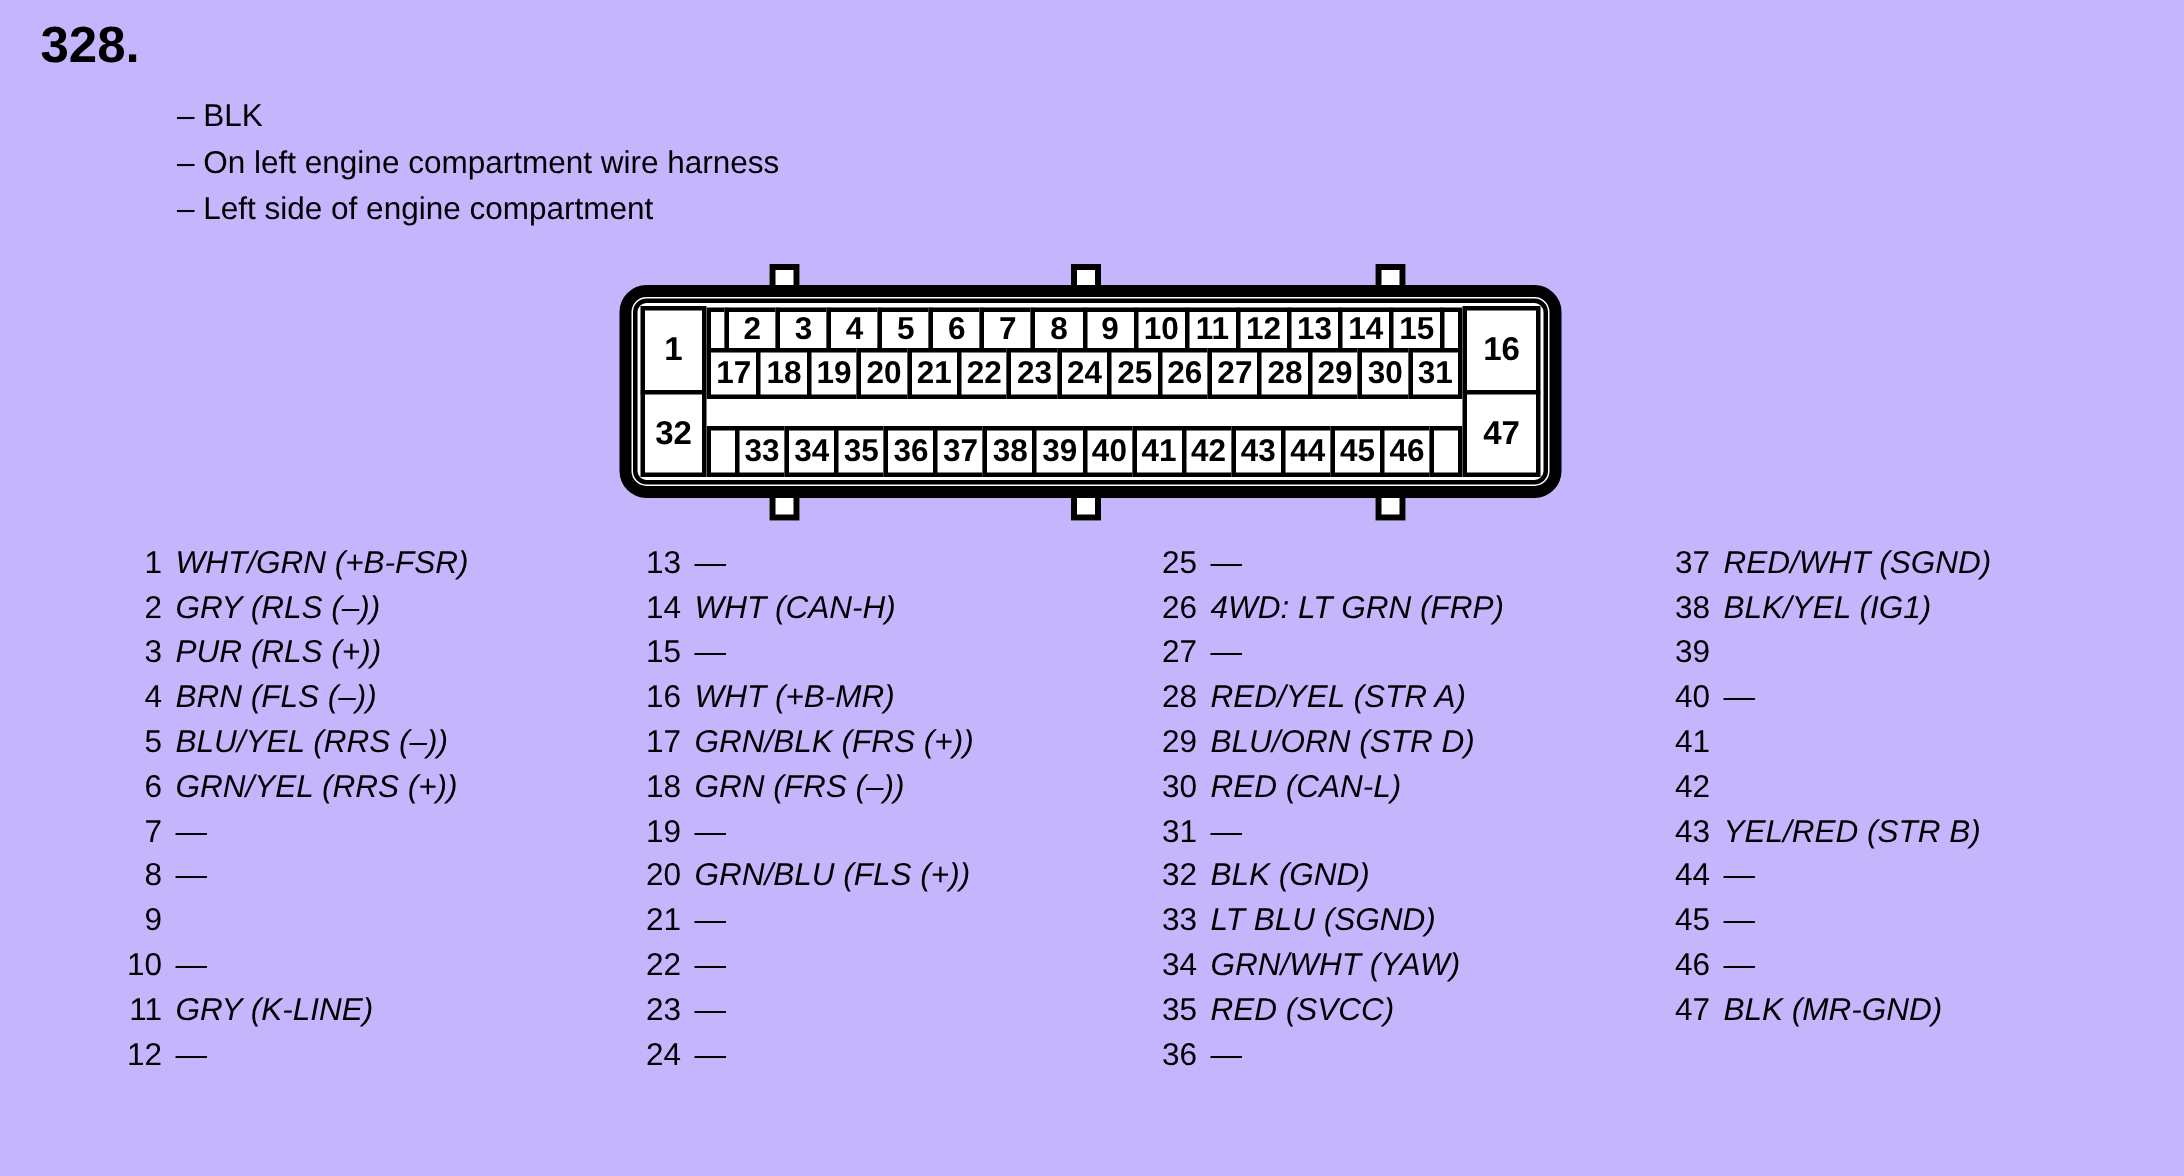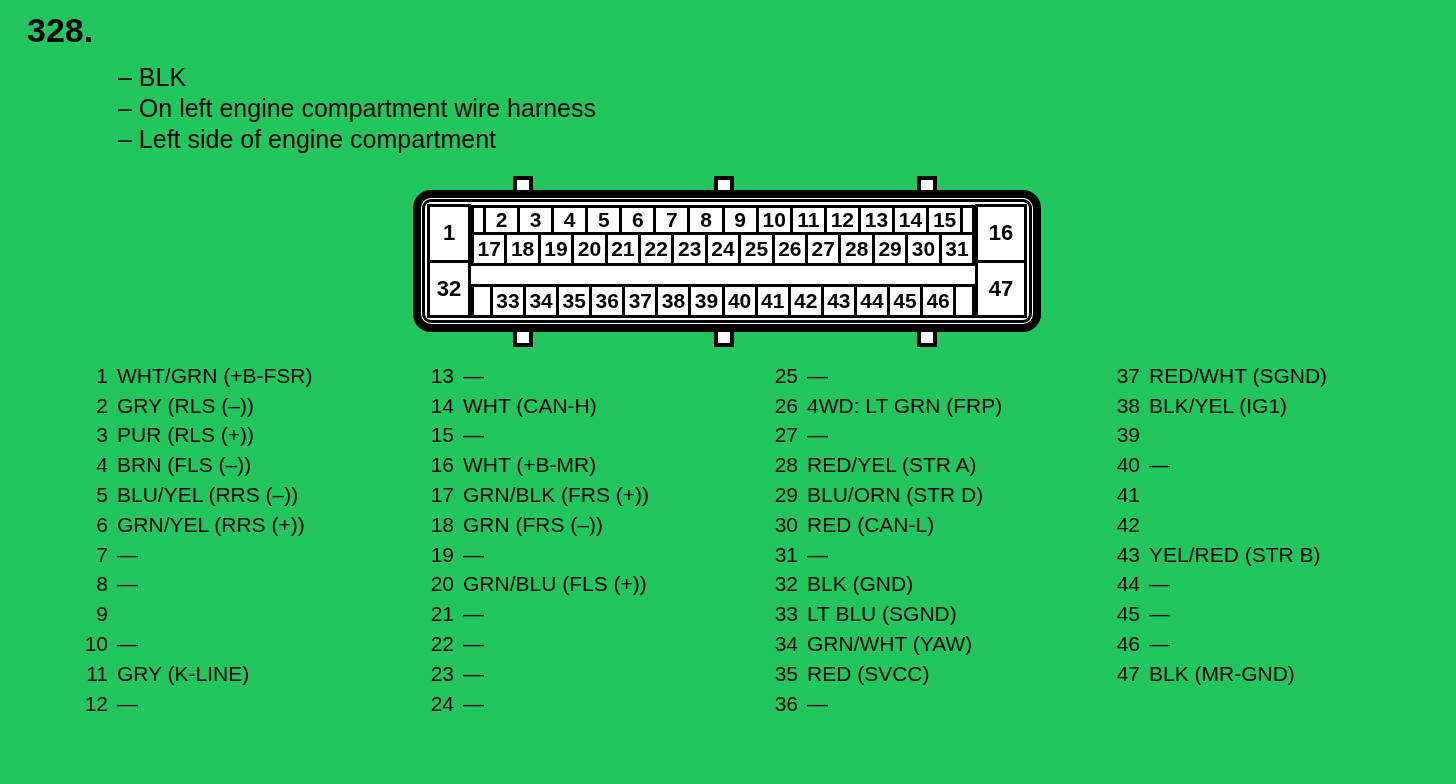--- a/index.html
+++ b/index.html
@@ -1,20 +1,20 @@
 <!DOCTYPE html>
 <html><head>
 <meta charset="utf-8">
 <style>
   html, body { margin: 0; padding: 0; background: #ffffff; }
   #page {
     position: relative;
     width: 1456px;
     height: 784px;
-    background: #22c55e;
+    background: #c4b5fd;
     color: #000000;
     font-family: "Liberation Sans", sans-serif;
     overflow: hidden;
   }
 
   
   .title-row {
     position: absolute;
     left: 27px;
     top: 10px;
@@ -24,21 +24,21 @@
     font-size: 34px;
     line-height: 40px;
     white-space: nowrap;
   }
 
   
   .notes {
     position: absolute;
     left: 118px;
     top: 62px;
-    font-size: 25px;
+    font-size: 21px;
     line-height: 31px;
     white-space: nowrap;
   }
 
   
   .connector {
     position: absolute;
     left: 413px;
     top: 176px;
     width: 628px;
@@ -137,21 +137,21 @@
   .pin-row {
     height: 29.8px;
     display: flex;
     align-items: center;
   }
   .pin-num {
     width: 28px;
     text-align: right;
     flex: 0 0 28px;
   }
-  .pin-desc { margin-left: 9px; }
+  .pin-desc { margin-left: 9px; font-style: italic; }
 </style>
 </head>
 <body>
 
 <div id="page">
 
   <div class="title-row">
     <span>328.</span>
   </div>
 

